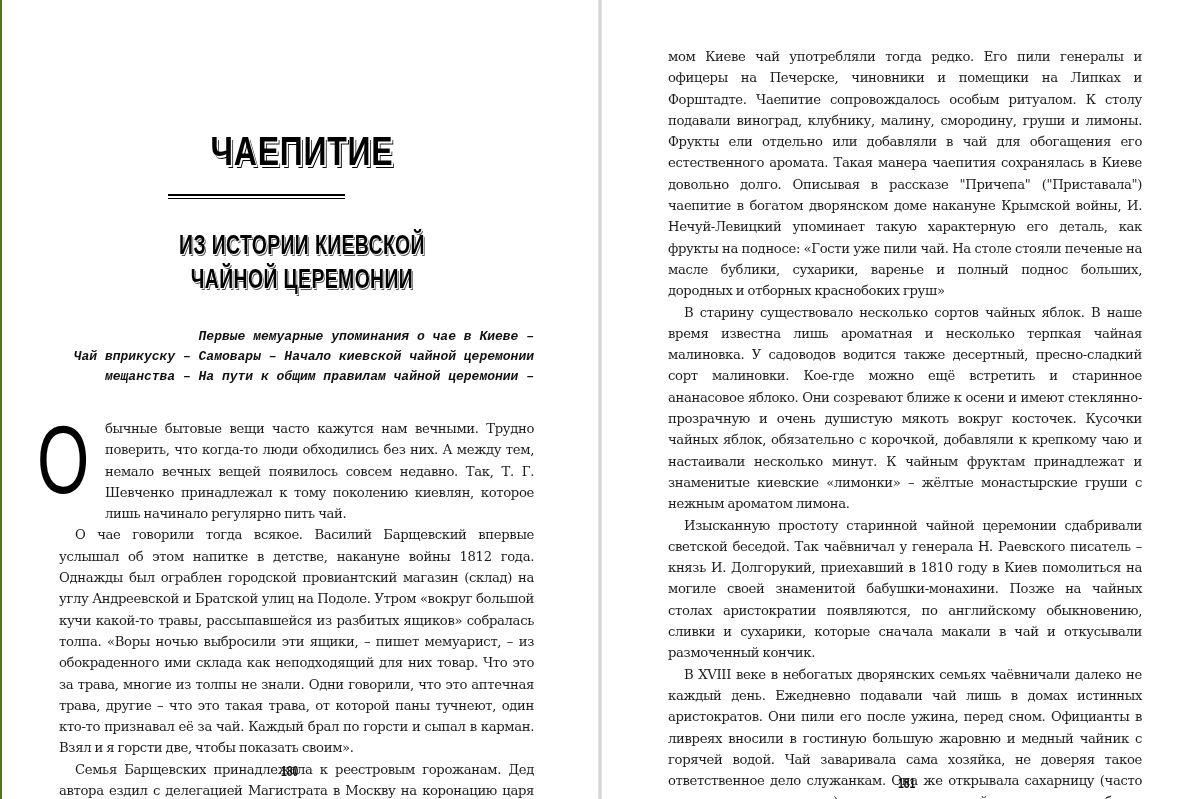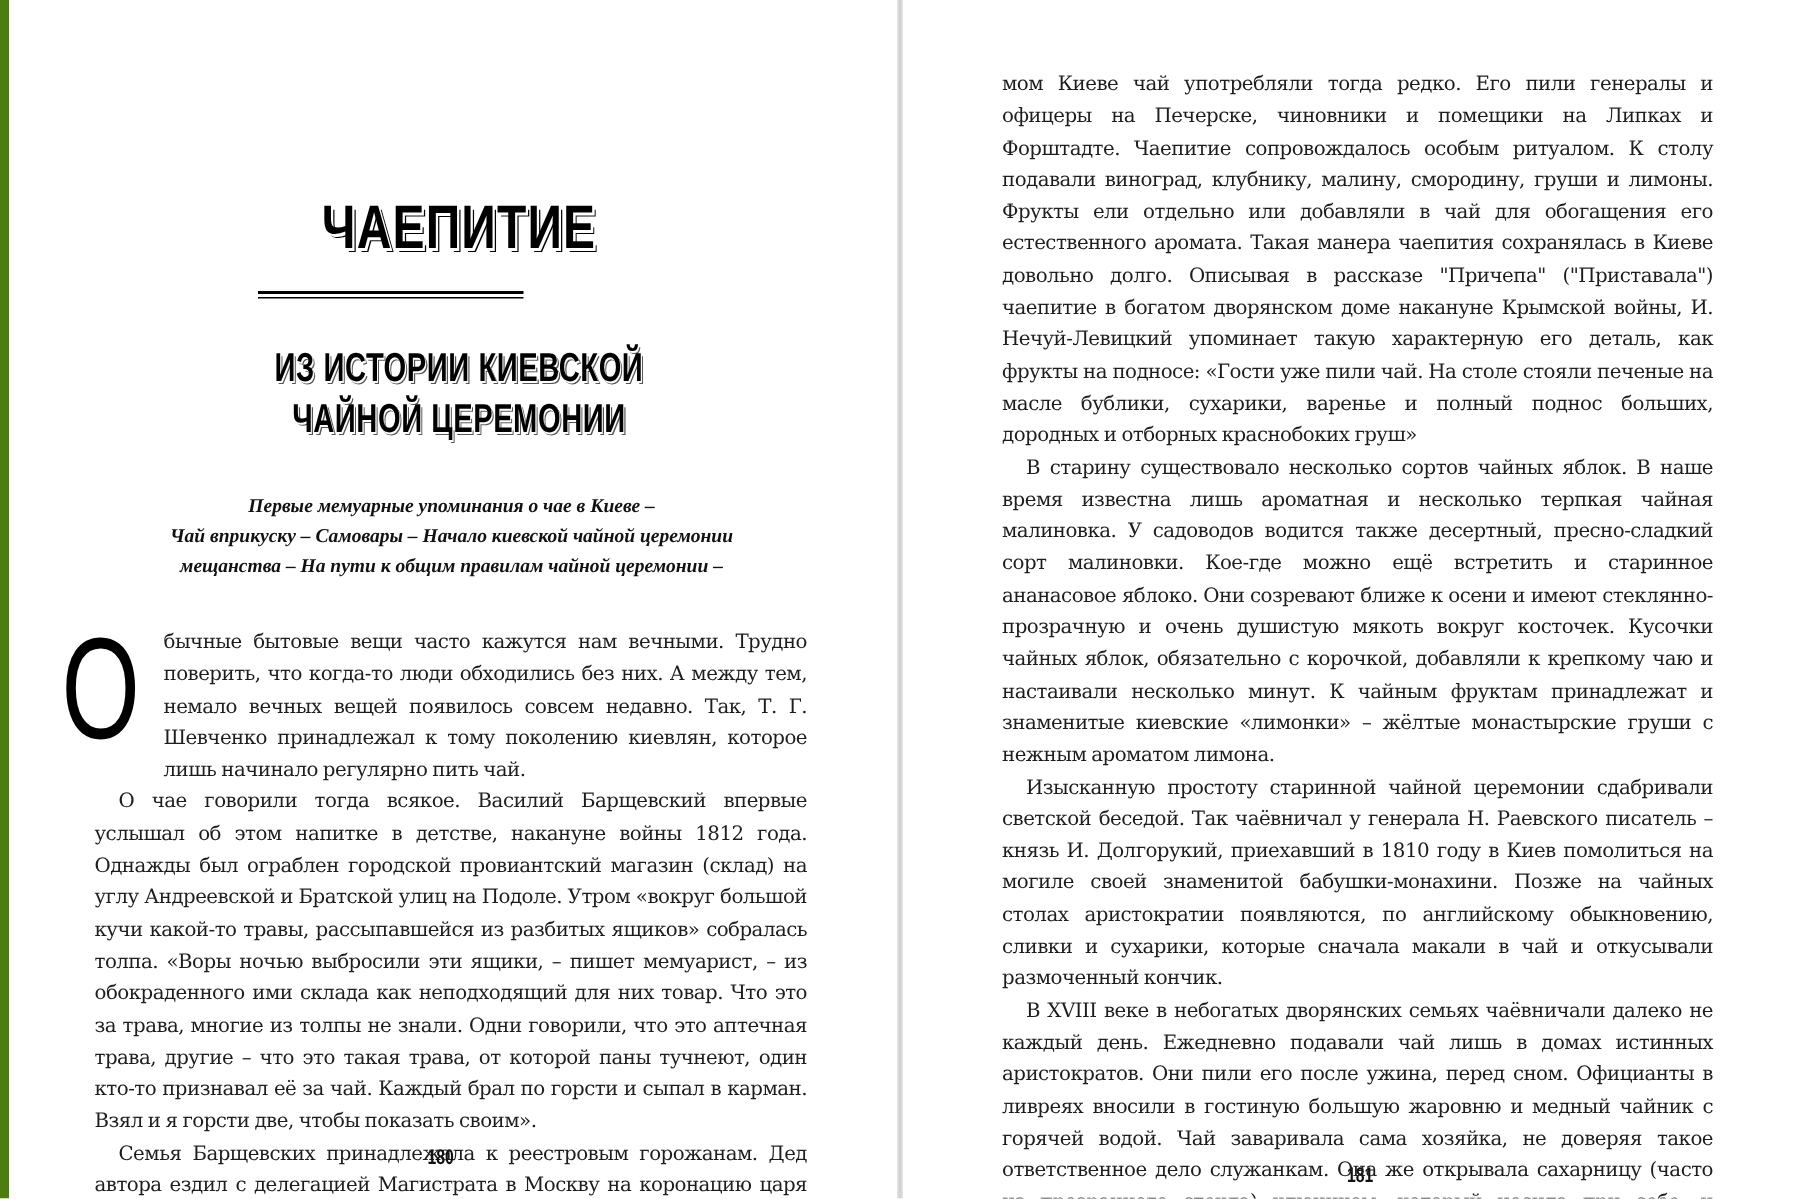--- a/index.html
+++ b/index.html
@@ -1,21 +1,21 @@
 <!DOCTYPE html>
 <html><head>
 <meta charset="utf-8">
 <style>
   html, body { margin:0; padding:0; }
   body {
     width:1200px; height:799px; background:#ffffff; position:relative; overflow:hidden;
     font-family:"DejaVu Serif", serif; color:#1a1a1a;
   }
   .page { position:absolute; top:0; height:799px; background:#fff; }
-  .page-left { left:0; width:599px; border-left:6px solid #4d7c0f; }
+  .page-left { left:0; width:599px; border-left:2px solid #4d7c0f; }
   .page-right { left:602px; width:598px;margin-top:12px; }
   .spine {
     position:absolute; left:598px; top:0; width:4px; height:799px;
     background:linear-gradient(to right,#e8e8e8,#cfcfcf 50%,#e8e8e8);
   }
   .title {
     position:absolute; left:0; width:600px; top:128px; text-align:center;
     font-family:"Liberation Sans", sans-serif; font-weight:bold; font-size:41px;
     letter-spacing:1px; color:#000; transform:scaleX(0.78); transform-origin:300px 0;
     text-shadow:2px 2px 0 #fff, 3px 3px 0 #000;
@@ -26,22 +26,22 @@
   .title-rule2 {
     position:absolute; left:166px; width:177px; top:198px; height:1px; background:#000;
   }
   .subtitle {
     position:absolute; left:0; width:600px; top:228px; text-align:center;
     font-family:"Liberation Sans", sans-serif; font-weight:bold; font-size:27px; line-height:34px;
     color:#000; transform:scaleX(0.72); transform-origin:300px 0; letter-spacing:0.5px;
     text-shadow:1px 1px 0 #fff, 2px 2px 0 #555;
   }
   .summary {
-    position:absolute; left:58px; width:474px; top:327px; text-align:center;
-    font-family:Liberation Serif, serif; font-style:italic; font-weight:bold; font-size:13px; line-height:20px;
+    position:absolute; left:58px; width:474px; top:327px; text-align:right;
+    font-family:Liberation Mono, monospace; font-style:italic; font-weight:bold; font-size:13px; line-height:20px;
     color:#111;
   }
   .body-text {
     font-family:"DejaVu Serif", serif; font-size:13.2px; line-height:21.3px; color:#1d1d1d;
     text-align:justify; letter-spacing:-0.35px; word-spacing:-0.5px;
   }
   .body-text p { margin:0; text-indent:16px; }
   .body-text p.noindent { text-indent:0; }
   .left-body { position:absolute; left:57px; width:475px; top:418px; }
   .right-body { position:absolute; left:668px; width:474px; top:46px; }

